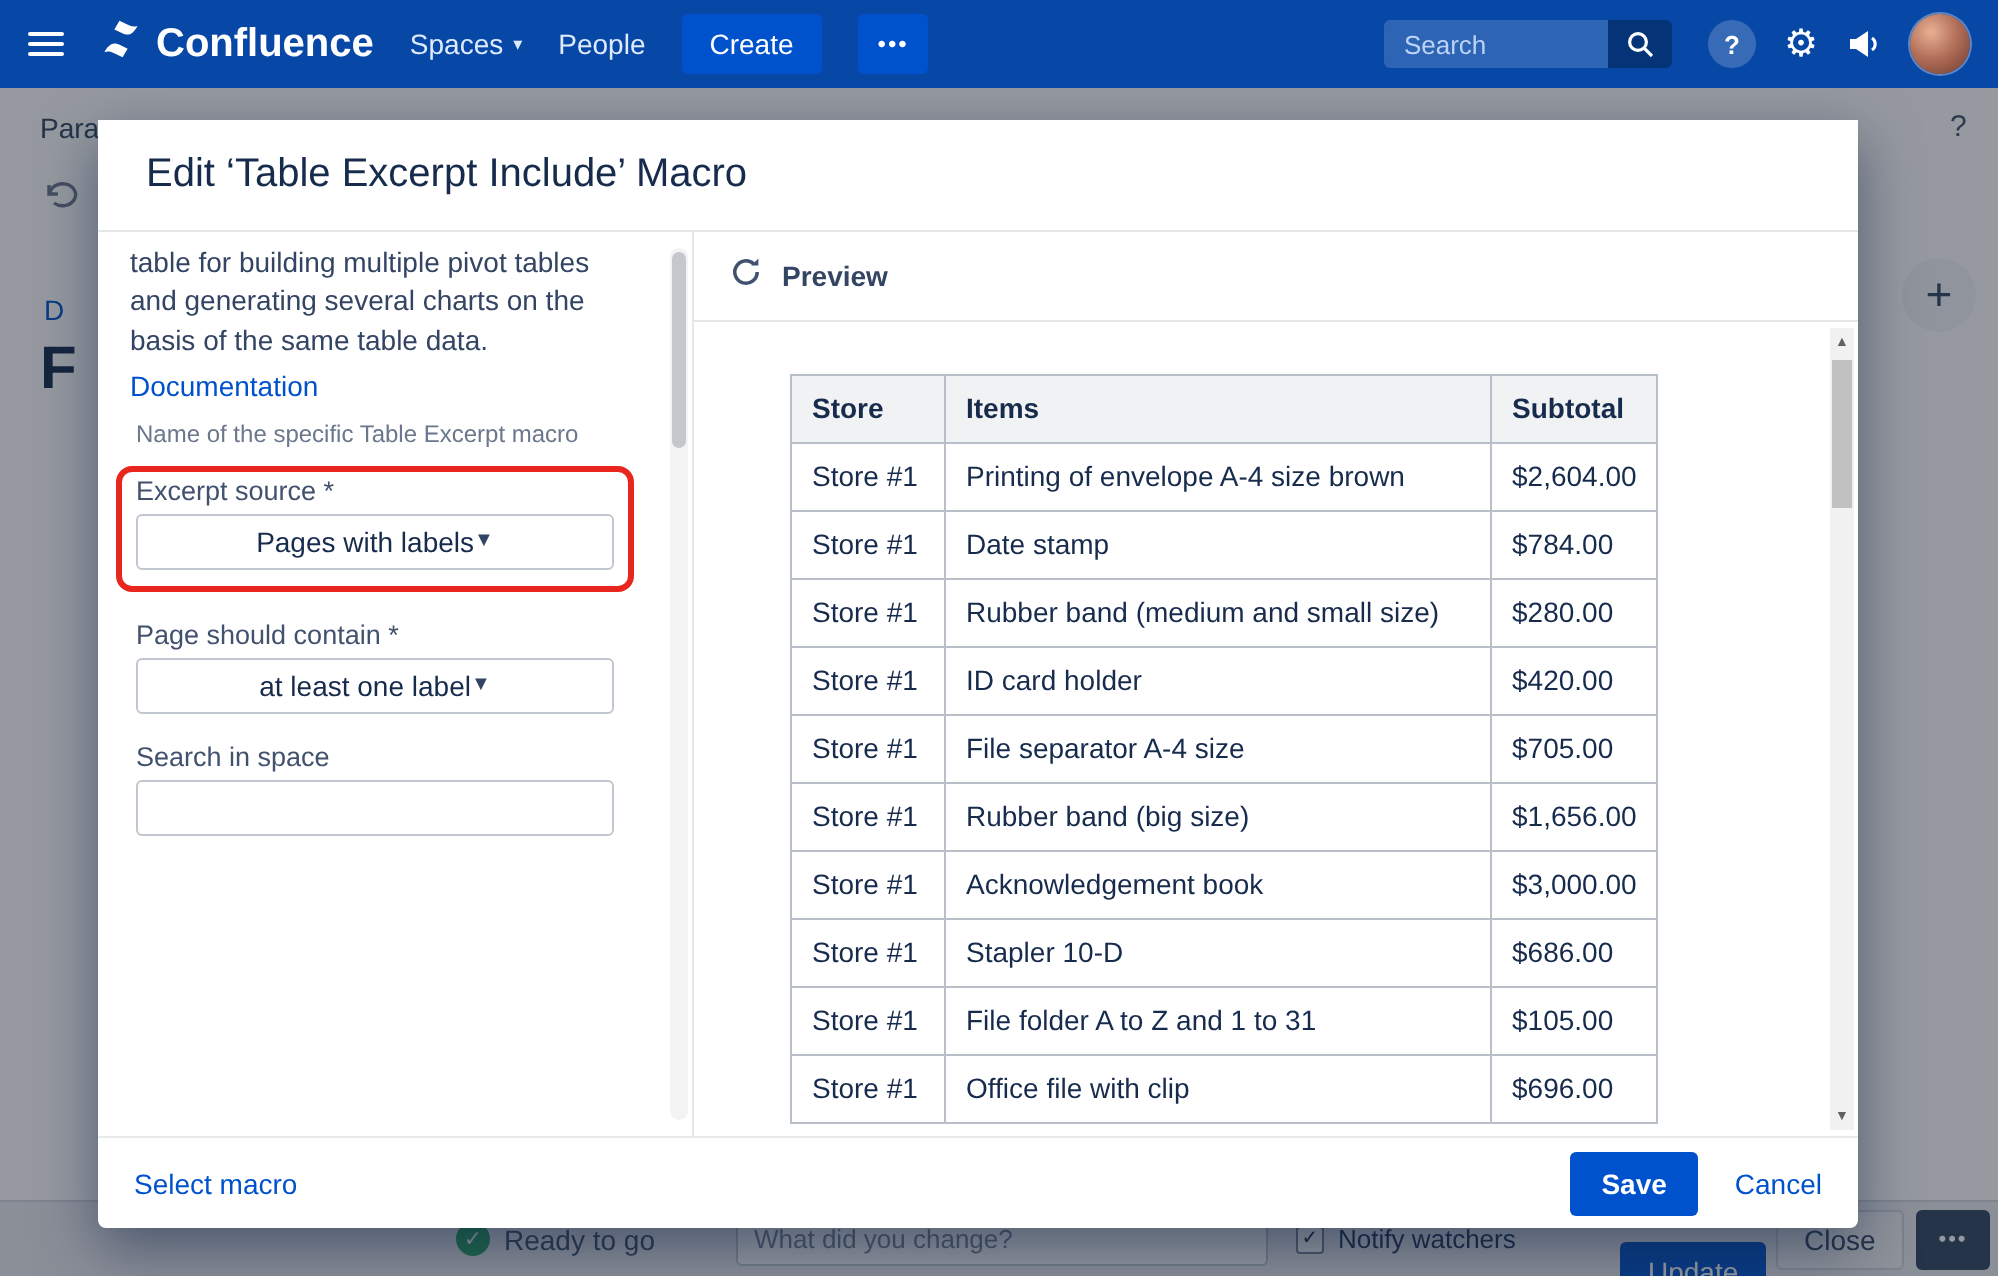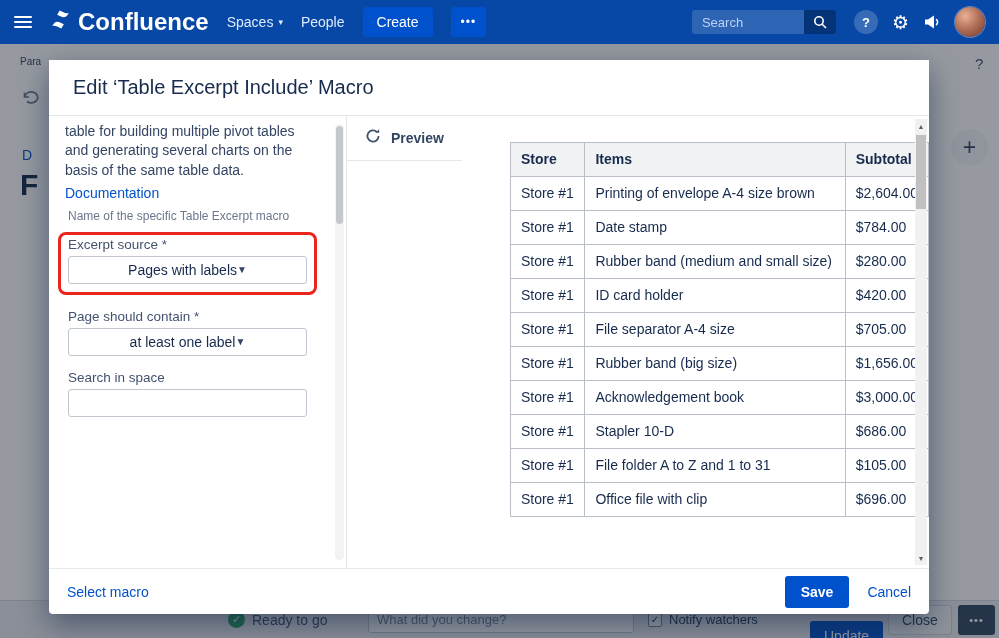--- a/index.html
+++ b/index.html
@@ -3,39 +3,39 @@
 <meta charset="utf-8">
 <style>
   html,body{margin:0;padding:0}
   body{font-family:"Liberation Sans",sans-serif;background:#20242a}
   #stage{position:relative;width:999px;height:638px;background:#fff;overflow:hidden;margin:0 auto}
 
   
   .navbar{position:absolute;left:0;top:0;width:100%;height:44px;background:#0747a6;display:flex;align-items:center;padding:0 14px;box-sizing:border-box;gap:18px;z-index:30}
   .hamburger{width:18px;display:flex;flex-direction:column;gap:3px;cursor:pointer}
   .hamburger span{height:2px;background:#fff;border-radius:1px}
-  .brand{display:flex;align-items:center;gap:7px;color:#fff;font-size:24px;font-weight:700}
+  .brand{display:flex;align-items:center;gap:7px;color:#fff;font-size:20px;font-weight:700}
   .nav-item{color:#deebff;font-size:14px;display:flex;align-items:center;gap:5px;cursor:pointer}
   .chev{font-size:9px;color:#deebff}
   .create-btn{background:#0052cc;color:#fff;font-size:14px;font-weight:500;padding:7px 14px;border-radius:3px;cursor:pointer}
   .more-btn{background:#0052cc;color:#fff;font-size:12px;padding:8px 10px;border-radius:3px;cursor:pointer;letter-spacing:1px}
   .nav-spacer{flex:1}
   .search-box{display:flex;height:24px;border-radius:3px;overflow:hidden}
   .search-box input{width:92px;border:0;outline:0;background:rgba(255,255,255,.16);color:#fff;padding:0 10px;font-size:13px;font-family:inherit}
   .search-box input::placeholder{color:#bcd3f7}
   .search-icon-seg{width:32px;background:rgba(0,0,0,.28);display:flex;align-items:center;justify-content:center;cursor:pointer}
   .nav-icons{display:flex;align-items:center;gap:14px}
   .help-bubble{width:24px;height:24px;border-radius:50%;background:rgba(255,255,255,.2);color:#fff;font-size:13px;font-weight:700;display:flex;align-items:center;justify-content:center;cursor:pointer}
   .gear{color:#fff;font-size:19px;line-height:1;cursor:pointer}
   .mega{display:flex;align-items:center;cursor:pointer}
   .avatar{width:30px;height:30px;border-radius:50%;background:radial-gradient(circle at 35% 30%,#e8b294 0%,#b3705a 45%,#6e3a2e 100%);cursor:pointer;box-shadow:0 0 0 1px rgba(255,255,255,.35)}
 
   
   .bg-item{position:absolute;z-index:1}
-  #bg-para{left:20px;top:56px;font-size:10px;color:#344563;white-space:nowrap}
+  #bg-para{left:20px;top:56px;font-size:14px;color:#344563;white-space:nowrap}
   #bg-undo{left:20px;top:90px}
   #bg-breadcrumb{left:22px;top:147px;font-size:14px;color:#0052cc}
   #bg-title{left:20px;top:168px;font-size:30px;font-weight:700;color:#172b4d}
   #bg-help{left:975px;top:55px;font-size:15px;color:#42526e}
   #bg-plus{left:951px;top:129px;width:37px;height:37px;border-radius:50%;background:#f4f5f7;display:flex;align-items:center;justify-content:center;font-size:23px;color:#344563;cursor:pointer}
 
   
   .statusbar{position:absolute;left:0;top:600px;width:100%;height:38px;background:#ebecf0;border-top:1px solid #d4d7dd;box-sizing:border-box;z-index:1}
   .statusbar>*{position:absolute}
   .ready{left:228px;top:10px;display:flex;gap:7px;align-items:center}
@@ -73,21 +73,21 @@
   .dd-arrow{font-size:10px;color:#344563}
   .fhelp{font-size:12px;color:#6b778c;margin:7px 0 0 3px}
   .caret{display:inline-block;width:1px;height:15px;background:#172b4d;margin-left:1px}
   .taginput{height:30px;padding:0 5px}
   .chip{display:inline-flex;align-items:center;gap:6px;background:#f4f5f7;border:1px solid #dfe1e6;border-radius:3px;padding:2px 7px;font-size:13px;color:#344563}
   .chip-x{color:#5e6c84;font-size:12px;cursor:pointer}
   .lp-scroll{position:absolute;top:8px;bottom:8px;right:2px;width:9px;background:#f3f3f3;border-radius:5px;cursor:pointer}
   .lp-thumb{position:absolute;top:2px;left:1px;width:7px;height:98px;background:#c4c7cc;border-radius:4px}
 
   
-  .preview-panel{flex:1;display:flex;flex-direction:row;min-width:0}
+  .preview-panel{flex:1;display:flex;flex-direction:column;min-width:0}
   .preview-header{height:45px;flex:0 0 45px;display:flex;align-items:center;gap:10px;padding:0 18px;border-bottom:1px solid #e4e6ea;box-sizing:border-box}
   .preview-title{font-size:14px;font-weight:700;color:#344563}
   .preview-content{flex:1;position:relative;overflow:hidden}
   .preview-table{position:absolute;left:48px;top:26px;border-collapse:collapse;font-size:14px;color:#172b4d}
   .preview-table th,.preview-table td{border:1px solid #b8bfc9;padding:8px 10px;text-align:left;line-height:17px;white-space:nowrap}
   .preview-table th{background:#f1f2f4;font-weight:700}
   .preview-table .col0{width:56px}
   .preview-table .col1{width:252px}
   .preview-table .col2{width:62px}
   .pv-scroll{position:absolute;right:2px;top:3px;bottom:3px;width:12px;background:#f1f1f1;cursor:pointer}

